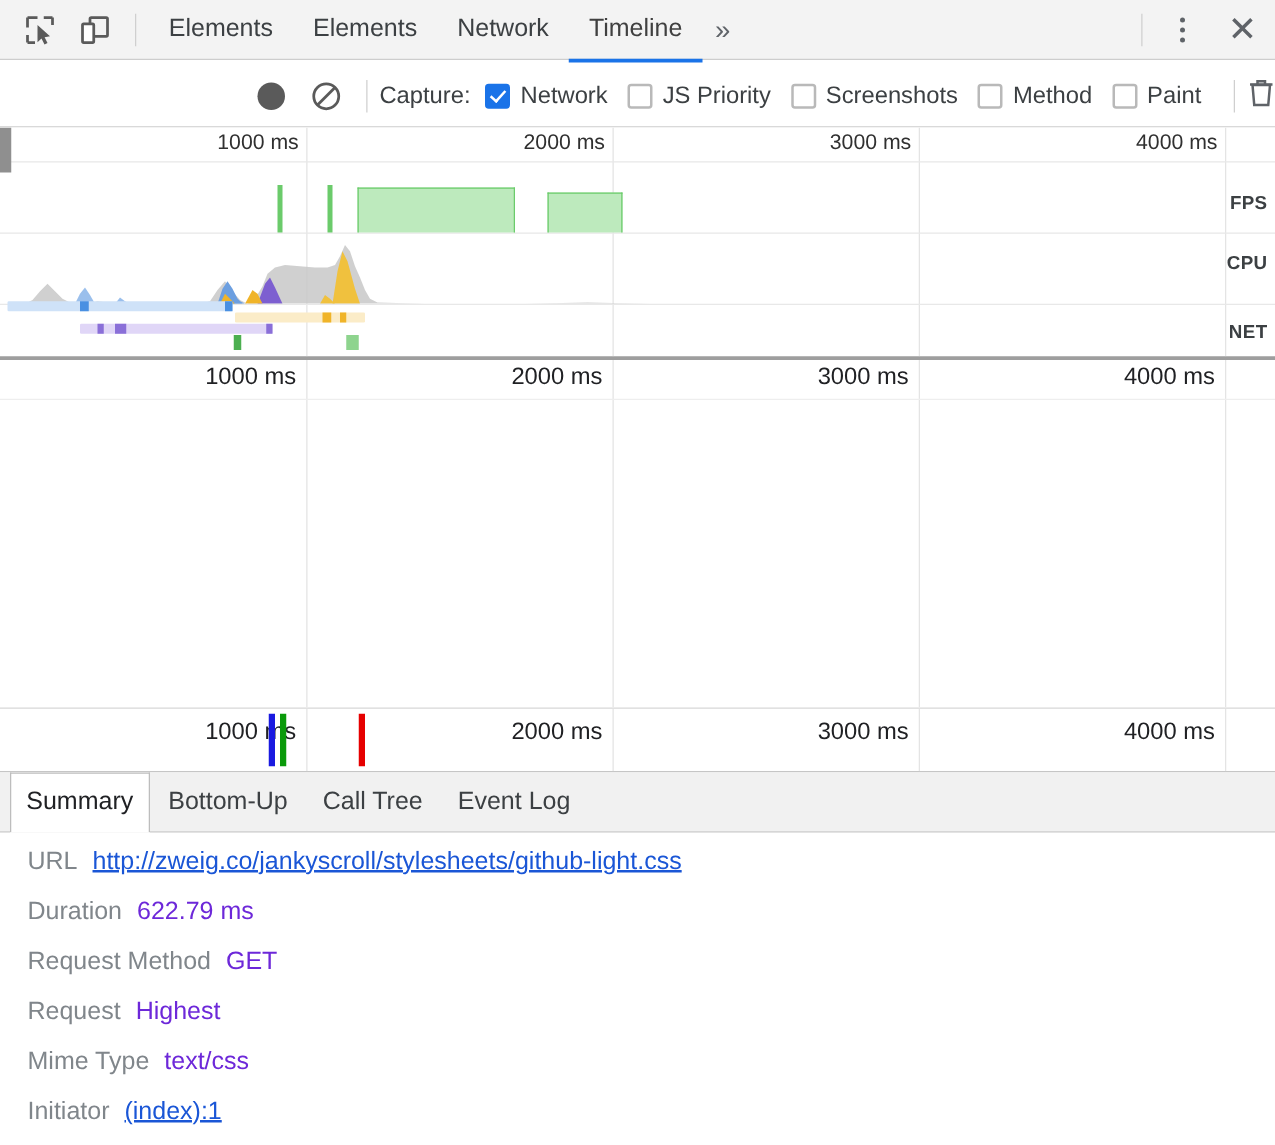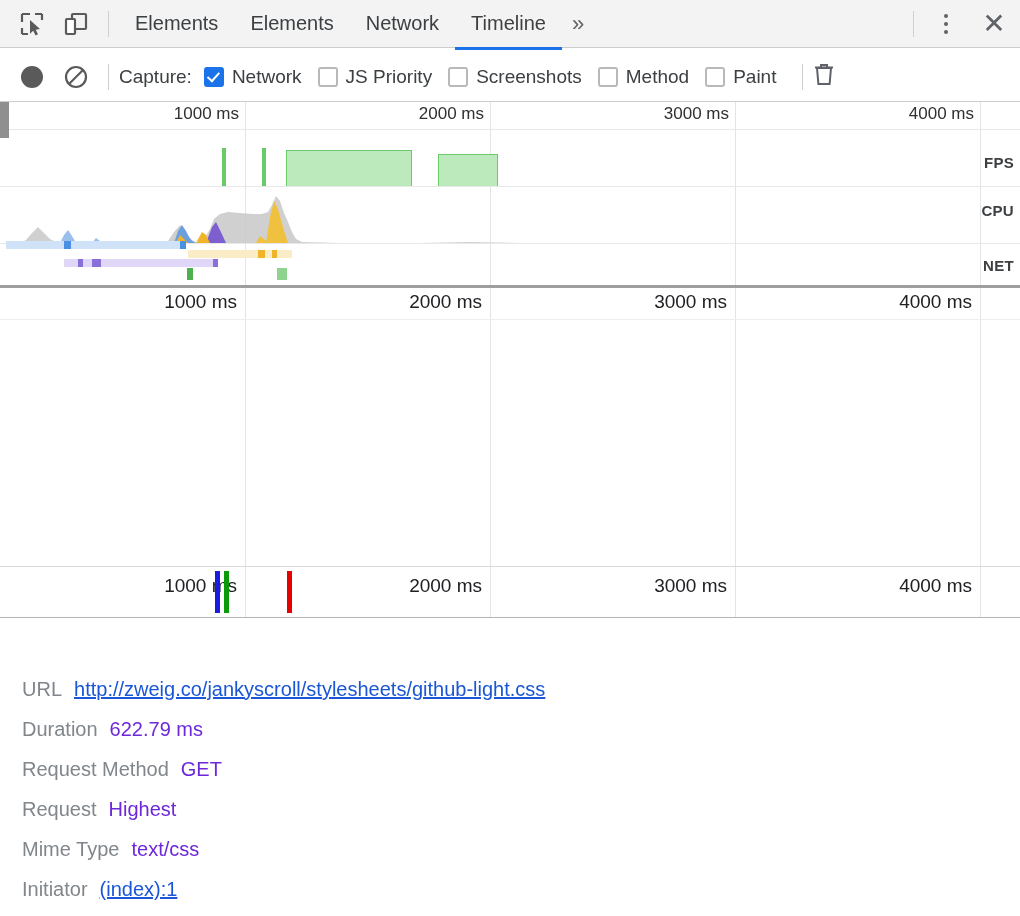--- a/index.html
+++ b/index.html
@@ -42,21 +42,21 @@
   .kebab { width: 44px; height: 44px; display: flex; flex-direction: column;
            align-items: center; justify-content: center; gap: 4px; }
   .kebab i { width: 4px; height: 4px; border-radius: 50%; background: #5f6368; display: block; }
   .closebtn { width: 52px; height: 44px; display: flex; align-items: center;
               justify-content: center; font-size: 28px; color: #5f6368; }
 
   
   .capbar {
     position: absolute; left: 0; top: 52px; width: 1020px; height: 50px;
     background: #fff; border-bottom: 1px solid #cdcdcd;
-    display: flex; align-items: center;
+    display: flex; align-items: center; justify-content: flex-end;
   }
   .rec-dot { width: 22px; height: 22px; border-radius: 50%; background: #5a5a5a; }
   .clear-icon { width: 24px; height: 24px; }
   .cap-label { font-size: 19px; color: #3c4043; margin-right: 12px; }
   .cbx { display: flex; align-items: center; margin-right: 16px; }
   .box {
     width: 20px; height: 20px; border-radius: 3px;
     border: 2px solid #b9b9b9; background: #fff;
     display: flex; align-items: center; justify-content: center;
     margin-right: 8px; flex: 0 0 auto;
@@ -326,20 +326,28 @@
     <div class="br-tick" style="left:245px">1000 ms</div>
     <div class="br-tick" style="left:490px">2000 ms</div>
     <div class="br-tick" style="left:735px">3000 ms</div>
     <div class="br-tick" style="left:980px">4000 ms</div>
     <div class="evline" style="left:215px; background:#1a1ae0"></div>
     <div class="evline" style="left:224px; background:#0a9a0a"></div>
     <div class="evline" style="left:287px; background:#e60000"></div>
   </div>
 
   <div class="details">
+    <div class="dtabs">
+      <div class="dtab active">
+          <span>Summary</span>
+        </div>
+      <div class="dtab"><span>Bottom-Up</span></div>
+      <div class="dtab"><span>Call Tree</span></div>
+      <div class="dtab"><span>Event Log</span></div>
+    </div>
 
     <div class="summary">
       <div class="srow">
         <span class="skey">URL</span>
         <span class="sval link">http://zweig.co/jankyscroll/stylesheets/github-light.css</span>
       </div>
       <div class="srow">
         <span class="skey">Duration</span>
         <span class="sval">622.79 ms</span>
       </div>

